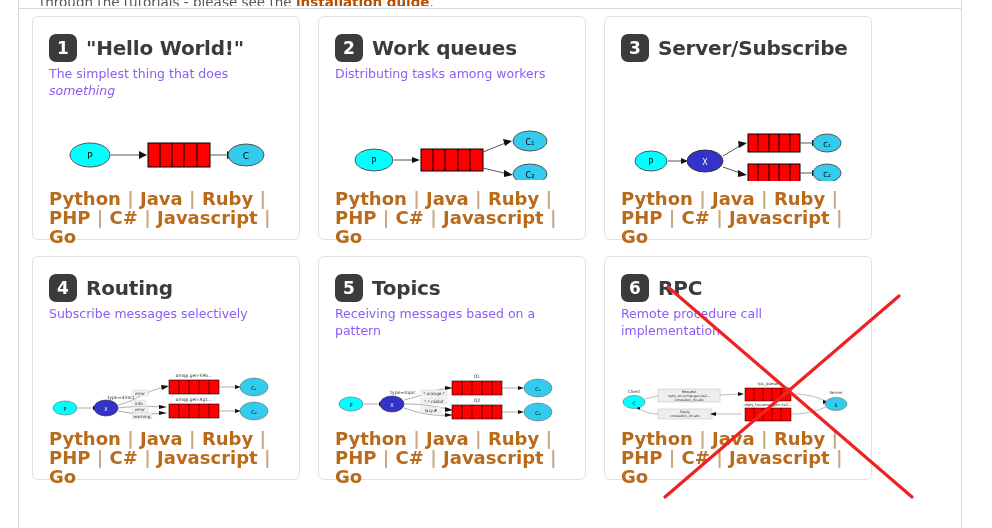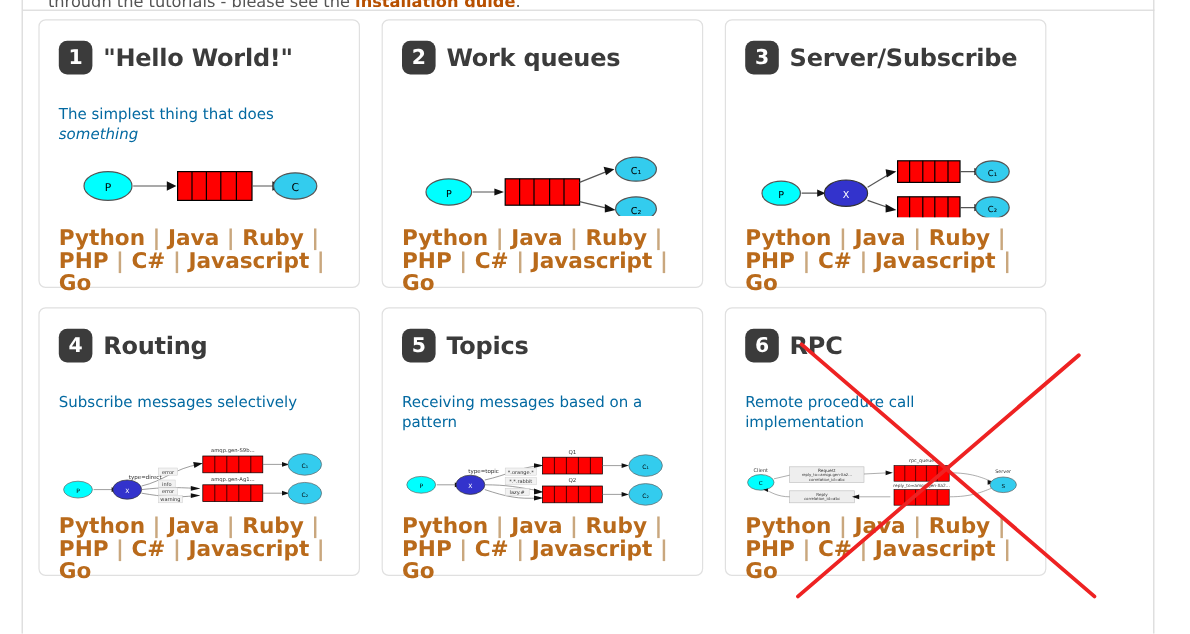--- a/index.html
+++ b/index.html
@@ -100,24 +100,24 @@
     line-height: 1;
   }
   .card-title {
     font-size: 20px;
     font-weight: bold;
     color: #3b3b3b;
     letter-spacing: -0.2px;
     white-space: nowrap;
   }
   .card-desc {
-    margin-top: 21px;
+    margin-top: 0;
     font-size: 12.5px;
     line-height: 17px;
-    color: #0369a1;
+    color: #8b5cf6;
     width: 100%;
   }
   .card-desc i { font-style: italic; }
 
   .diagram {
     position: absolute;
     left: 0;
     right: 0;
     top: 112px;
     height: 52px;
@@ -208,20 +208,23 @@
       <span>Javascript</span>
       <span class="sep">|</span>
       <span>Go</span>
     </div>
   </div>
 
   <div class="card">
     <div class="card-head">
       <div class="badge">2</div>
       <div class="card-title">Work queues</div>
+    </div>
+    <div class="card-desc">
+      <span>Distributing tasks among workers</span>
     </div>
     <div class="diagram">
       <svg width="200" height="50" viewBox="0 0 200 50">
         <ellipse cx="22" cy="30" rx="19" ry="11" fill="#00ffff" stroke="#555" stroke-width="1"></ellipse>
         <text x="22" y="34" font-size="8" font-family="DejaVu Sans, sans-serif" text-anchor="middle" fill="#000">P</text>
         <line x1="42" y1="30" x2="62" y2="30" stroke="#555" stroke-width="1"></line>
         <polygon points="60,27 68,30 60,33" fill="#111"></polygon>
         <g>
           <rect x="69" y="19" width="62" height="22" fill="#ff0000" stroke="#000" stroke-width="1"></rect>
           <line x1="81" y1="19" x2="81" y2="41" stroke="#000" stroke-width="1"></line>

